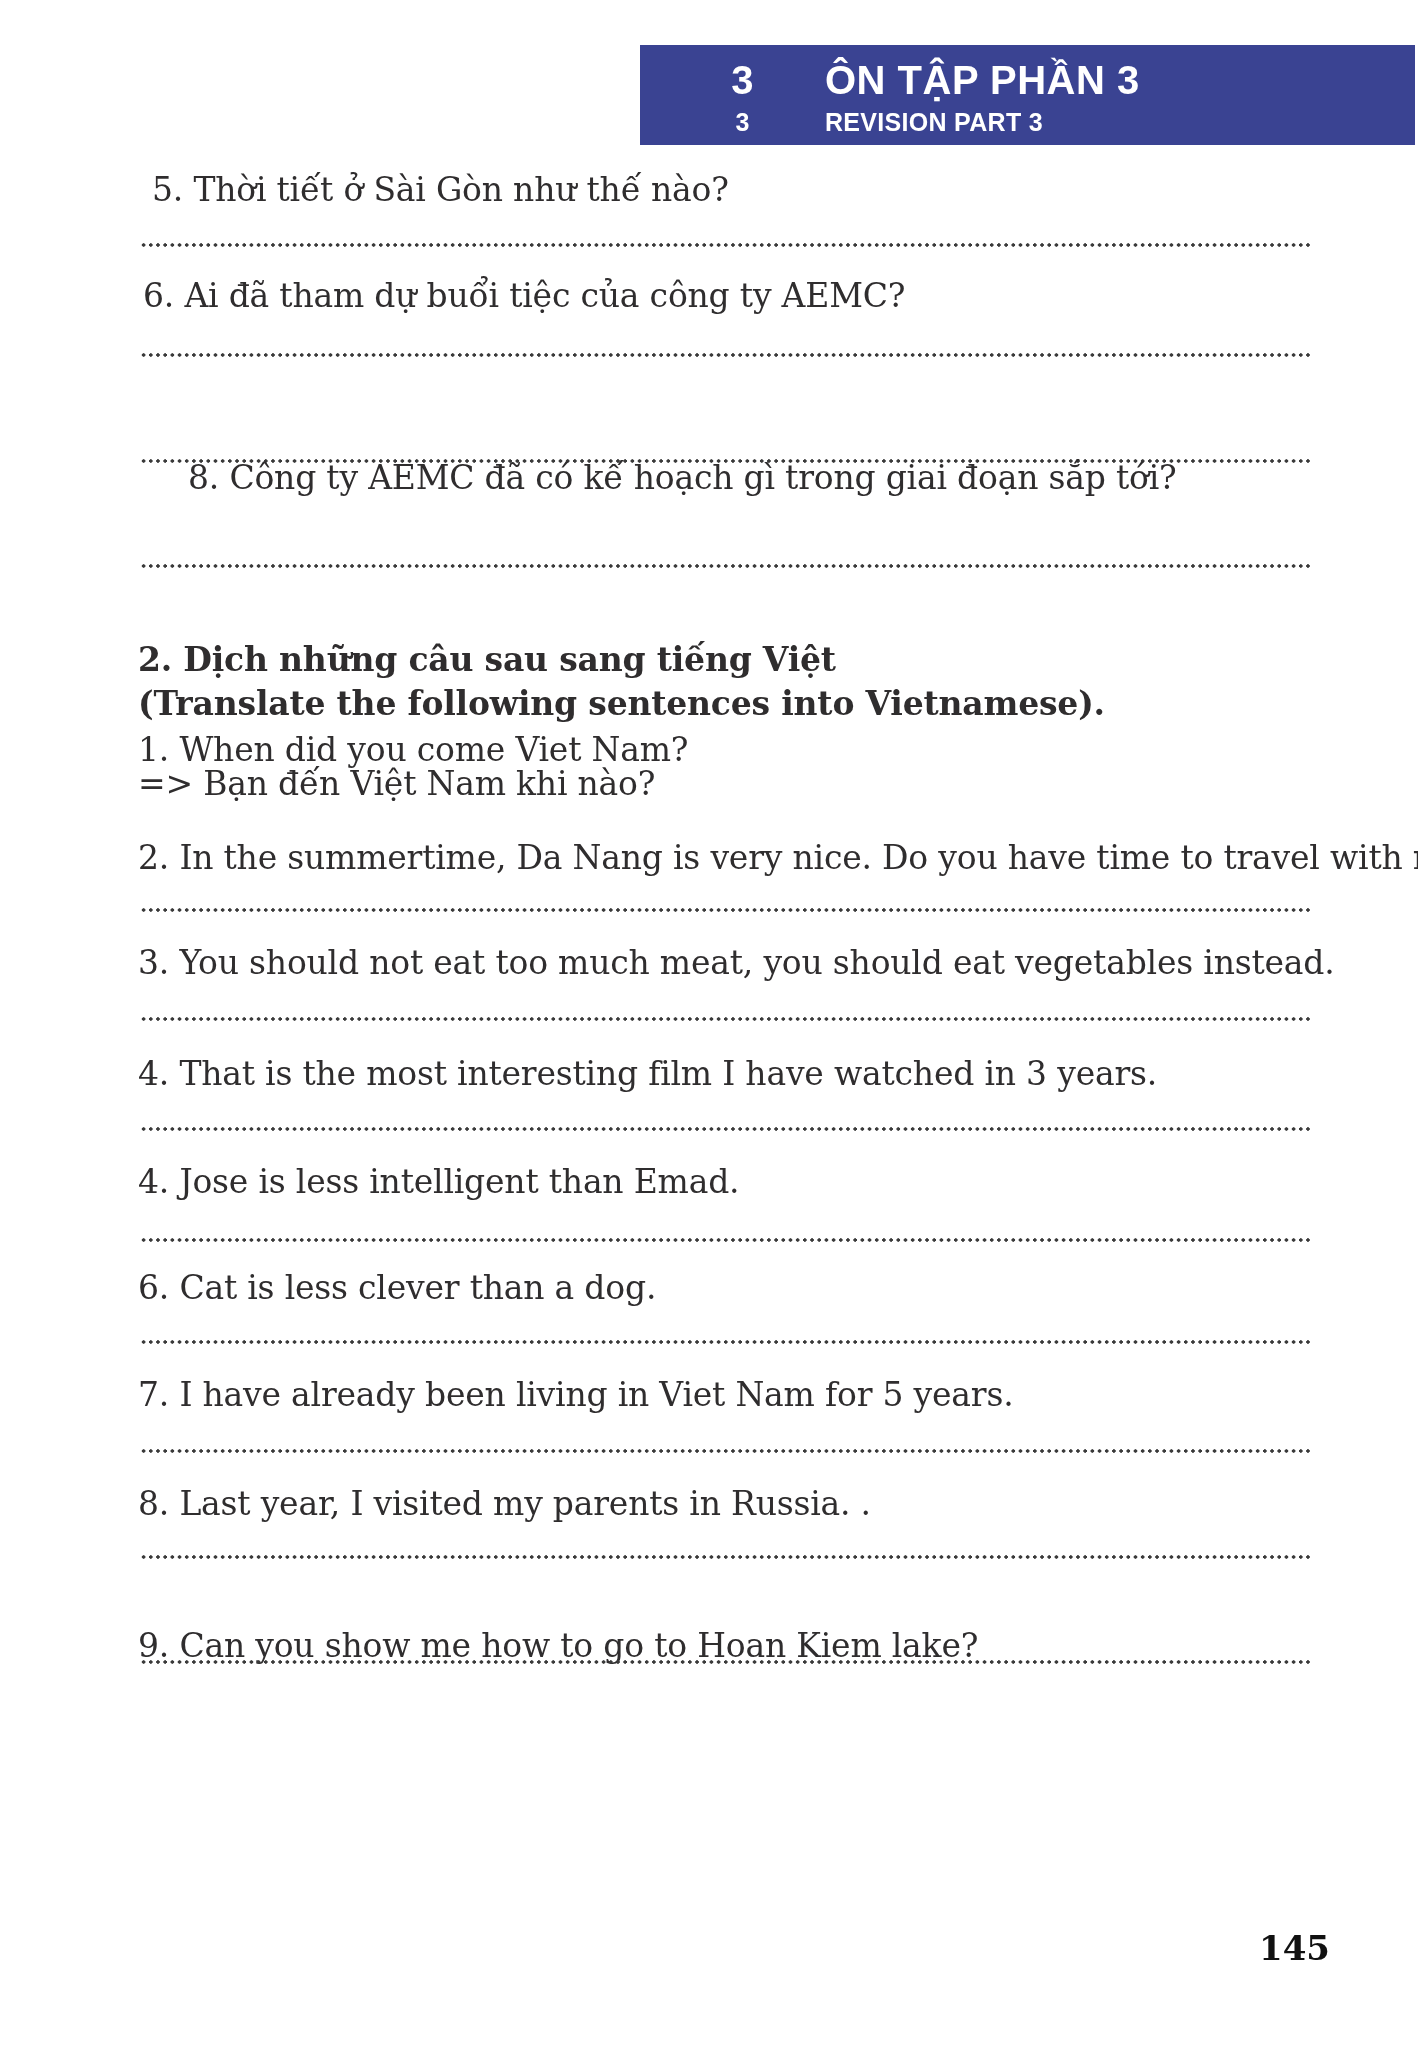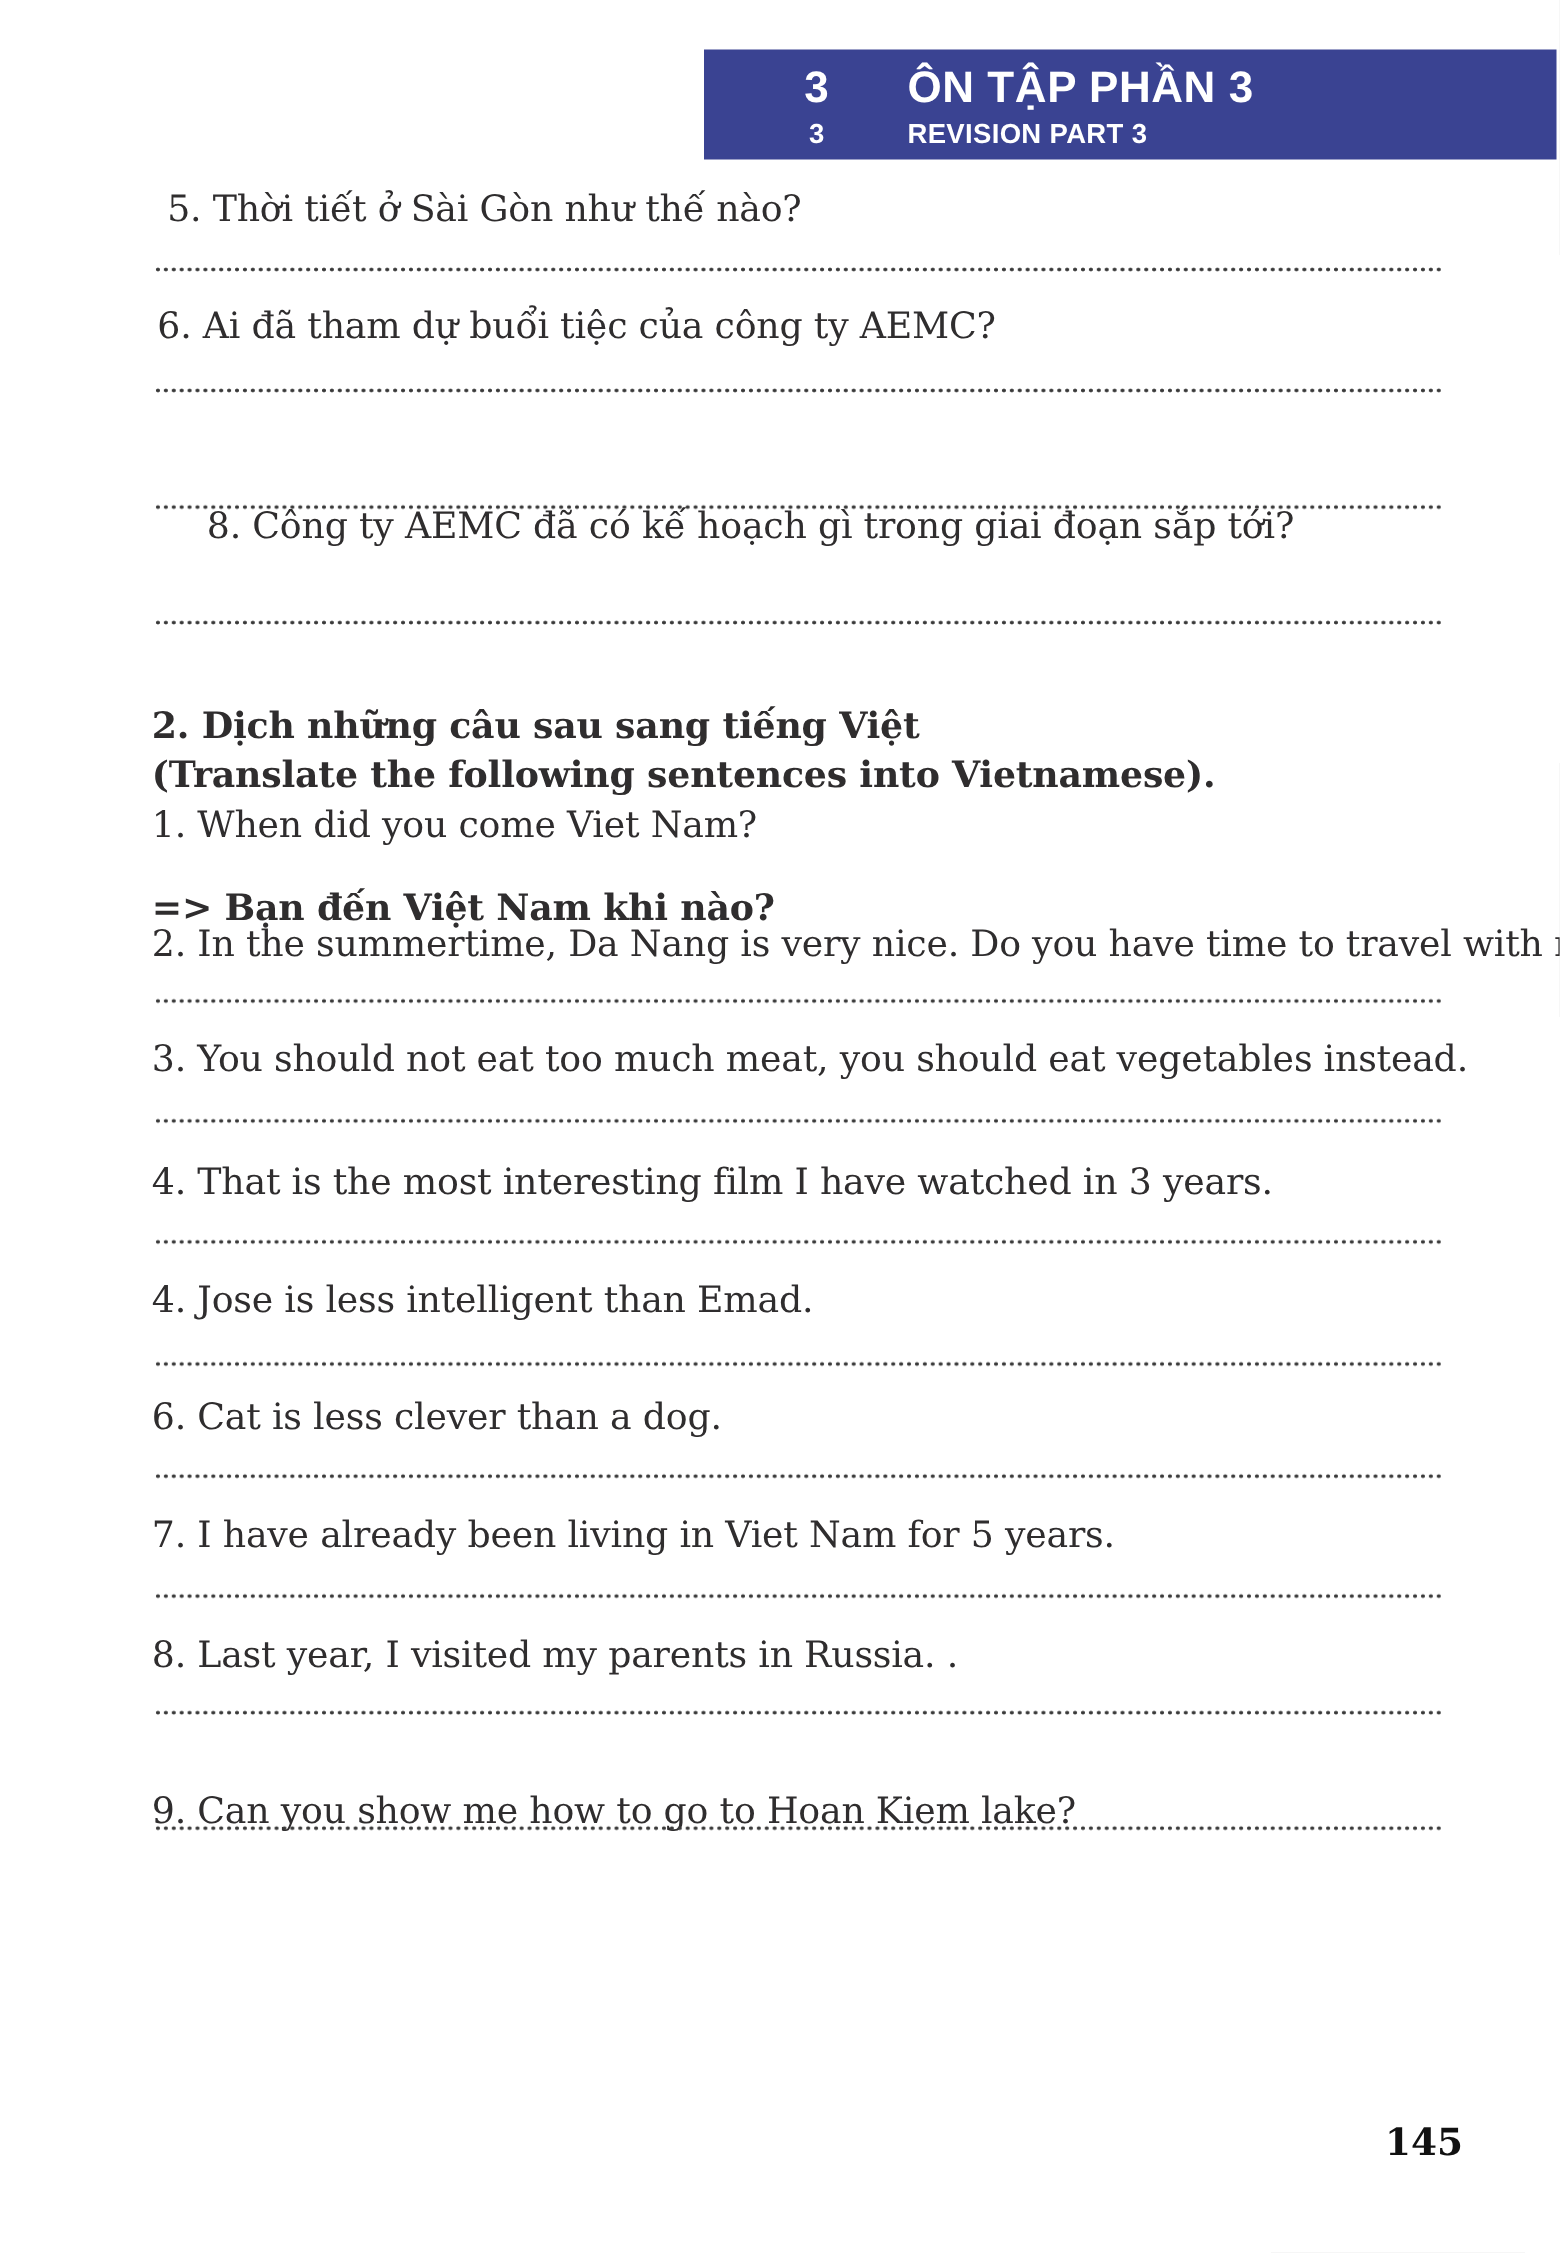--- a/index.html
+++ b/index.html
@@ -83,21 +83,21 @@
 
   <div class="dots" style="top:458px;"></div>
 
   <div class="line" style="top:458px; left:143px;margin-left:45px;">8. Công ty AEMC đã có kế hoạch gì trong giai đoạn sắp tới?</div>
   <div class="dots" style="top:563px;"></div>
 
   <div class="line bold" style="top:640px; left:138px;">2. Dịch những câu sau sang tiếng Việt</div>
   <div class="line bold" style="top:684px; left:138px;">(Translate the following sentences into Vietnamese).</div>
 
   <div class="line" style="top:730px; left:138px;">1. When did you come Viet Nam?</div>
-  <div class="line" style="top:805px; left:138px;font-weight:bold;">=&gt; Bạn đến Việt Nam khi nào?</div>
+  <div class="line" style="top:764px; left:138px;">=&gt; Bạn đến Việt Nam khi nào?</div>
 
   <div class="line" style="top:838px; left:138px;">2. In the summertime, Da Nang is very nice. Do you have time to travel with me?</div>
   <div class="dots" style="top:907px;"></div>
 
   <div class="line" style="top:943px; left:138px;">3. You should not eat too much meat, you should eat vegetables instead.</div>
   <div class="dots" style="top:1016px;"></div>
 
   <div class="line" style="top:1054px; left:138px;">4. That is the most interesting film I have watched in 3 years.</div>
   <div class="dots" style="top:1126px;"></div>
 

